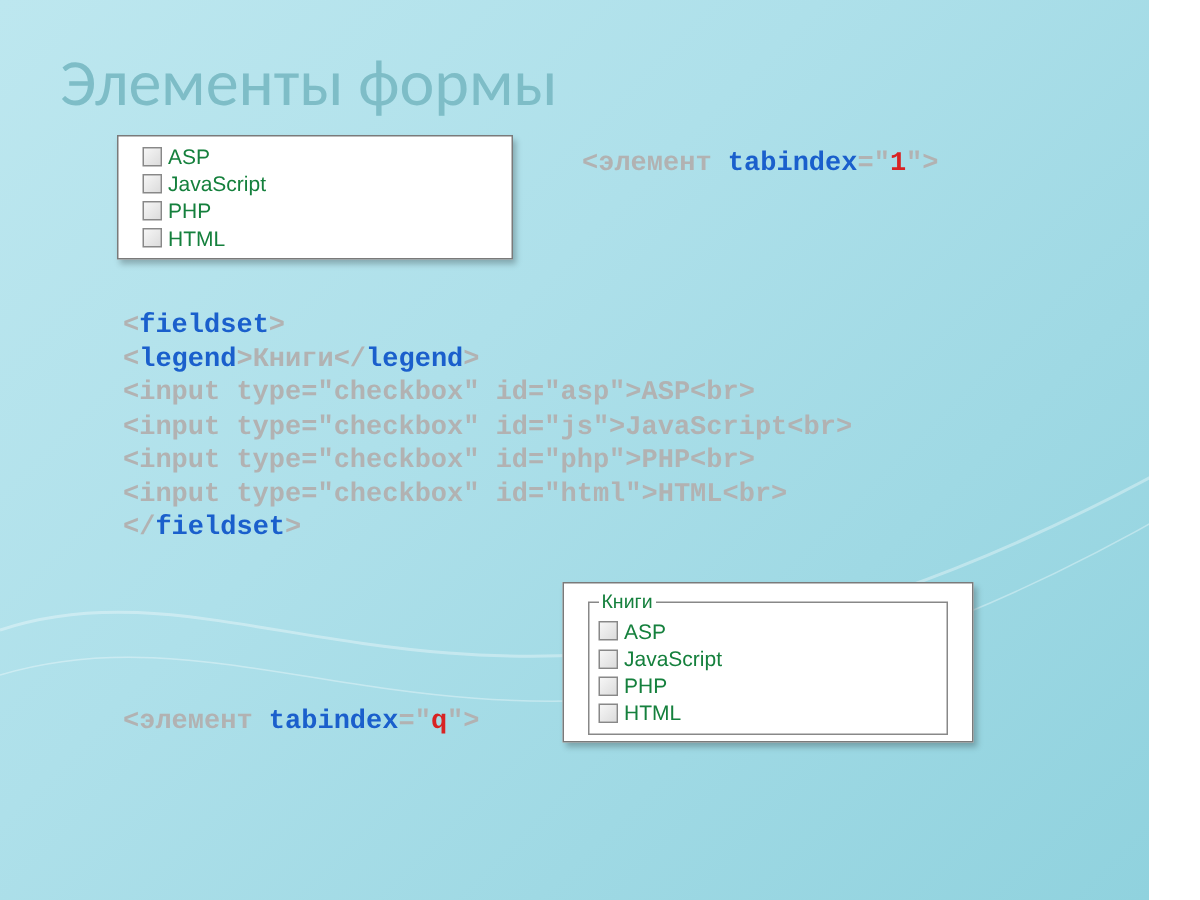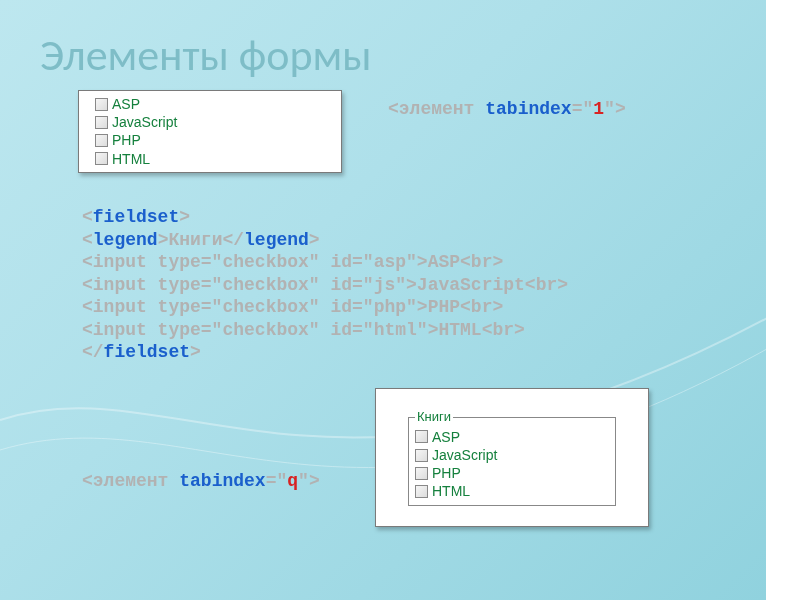--- a/index.html
+++ b/index.html
@@ -20,21 +20,21 @@
   }
   .cb-box.first{position:absolute;left:78px;top:90px;width:230px;}
   .cb-box.second{position:absolute;left:375px;top:388px;width:240px;}
   .cb-row{display:flex;align-items:center;gap:4px;}
   .cb{
     width:13px;height:13px;display:inline-block;background:#fff;
     border:1px solid #888;box-sizing:border-box;
     background:linear-gradient(135deg,#f6f6f6,#dcdcdc);
   }
   fieldset.fs{
-    border:1px solid #888;margin:16px;padding:2px 6px 4px 6px;
+    border:1px solid #888;margin:0;padding:2px 6px 4px 6px;
   }
   legend.lg{padding:0 2px;font-size:13px;}
   .code-block{
     position:absolute;font-family:"Courier New",monospace;font-size:18px;
     font-weight:bold;white-space:pre;color:#b2b2b2;line-height:1.25;
   }
   .c-blue{color:#1a5fcc;}
   .c-red{color:#d82323;}
   .c-gray{color:#b2b2b2;}
   .tabindex-line{position:absolute;left:388px;top:98px;}

